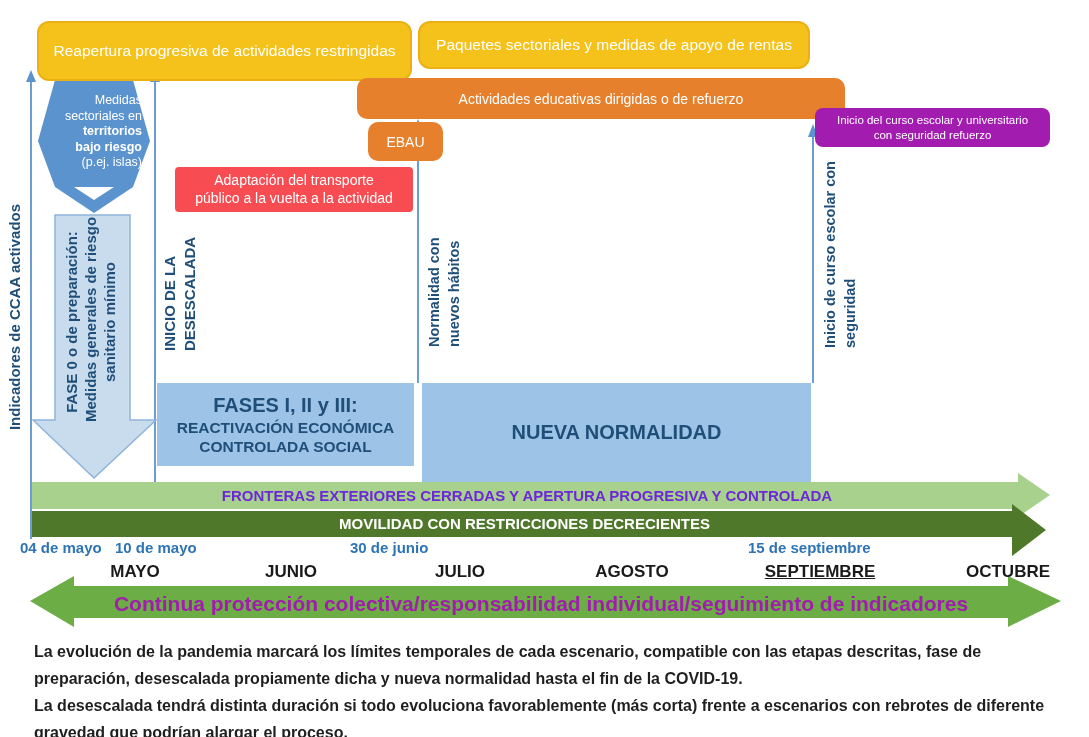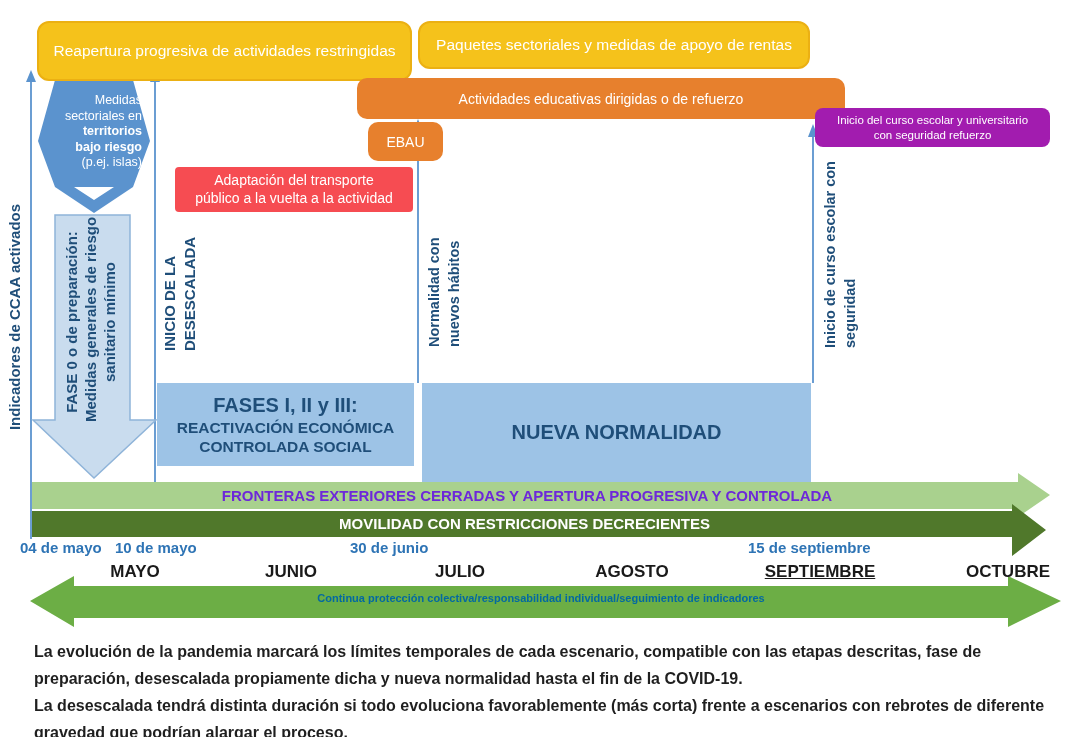--- a/index.html
+++ b/index.html
@@ -125,21 +125,21 @@
   <div class="box bluebox" style="left:422px;top:383px;width:389px;height:99px;">
     <span style="font-size:20px;">NUEVA NORMALIDAD</span>
   </div>
 
   <div class="band-label" style="left:37px;top:487px;width:980px;color:#6d28d9;font-size:15px;">
     <span>FRONTERAS EXTERIORES CERRADAS Y APERTURA PROGRESIVA Y CONTROLADA</span>
   </div>
   <div class="band-label" style="left:37px;top:515px;width:975px;color:#ffffff;font-size:15px;">
     <span>MOVILIDAD CON RESTRICCIONES DECRECIENTES</span>
   </div>
-  <div class="band-label" style="left:74px;top:592px;width:934px;color:#0369a1;font-size:11px;">
+  <div class="band-label" style="left:74px;top:592px;width:934px;color:#a21caf;font-size:21px;">
     <span>Continua protección colectiva/responsabilidad individual/seguimiento de indicadores</span>
   </div>
 
   <span class="date-label" style="left:20px;">04 de mayo</span>
   <span class="date-label" style="left:115px;">10 de mayo</span>
   <span class="date-label" style="left:350px;">30 de junio</span>
   <span class="date-label" style="left:748px;">15 de septiembre</span>
 
   <span class="month-label" style="left:135px;">MAYO</span>
   <span class="month-label" style="left:291px;">JUNIO</span>

